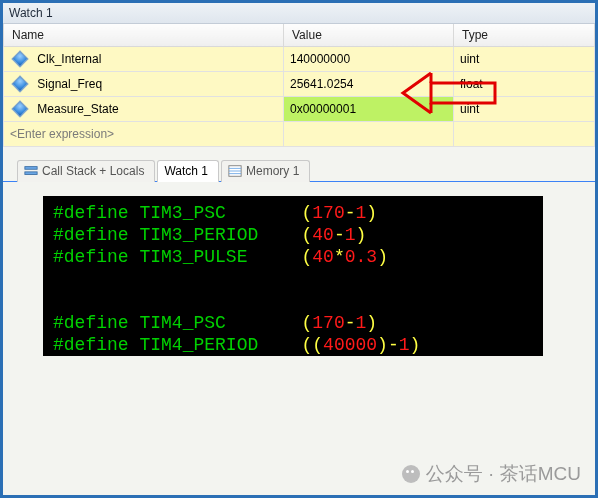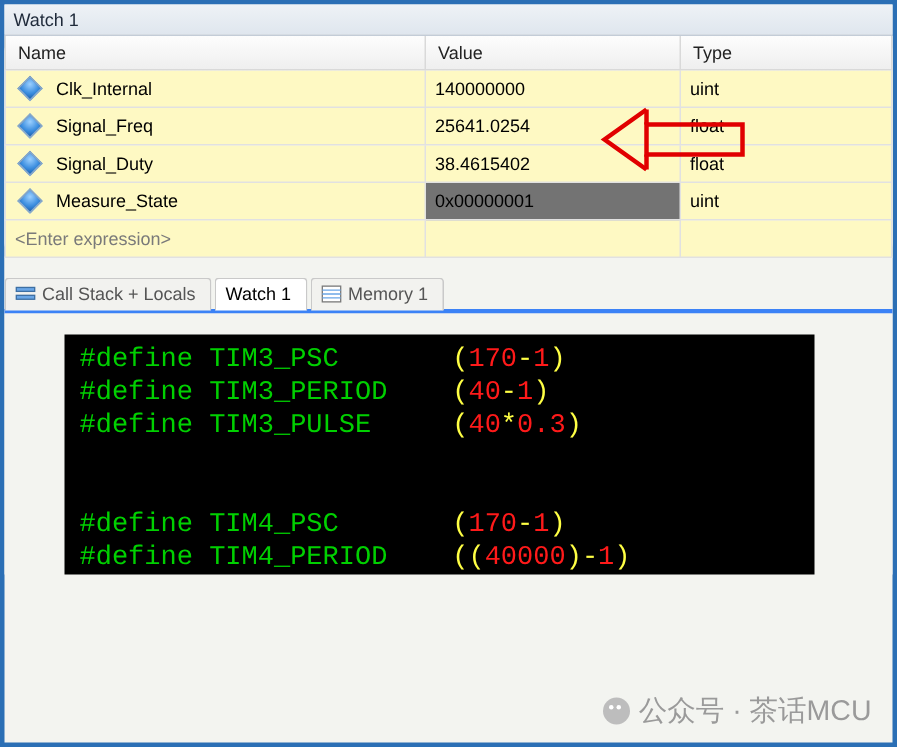--- a/index.html
+++ b/index.html
@@ -49,21 +49,21 @@
   color: #222;
 }
 .watch-table td {
   border: 1px solid #e1e1e1;
   padding: 3px 6px;
   height: 18px;
   vertical-align: middle;
   background: #fef9c3;
 }
 .watch-table td.hl {
-  background: #737373;
+  background: #bef264;
   color: #000;
 }
 .watch-table td.namecell {
   padding-left: 10px;
 }
 .rhombus {
   display: inline-block;
   width: 10px;
   height: 10px;
   transform: rotate(45deg);
@@ -73,23 +73,23 @@
   vertical-align: -2px;
 }
 .enter-exp {
   color: #7a7a7a;
   padding-left: 10px;
 }
 .tabbar {
   display: flex;
   align-items: flex-end;
   gap: 2px;
-  padding: 6px 4px 0 0;
+  padding: 6px 4px 0 14px;
   height: 28px;
-  border-bottom: 3px solid #3b82f6;
+  border-bottom: 1px solid #3b82f6;
   background: #f3f4f0;
 }
 .tab {
   display: inline-flex;
   align-items: center;
   gap: 4px;
   padding: 3px 10px 4px 6px;
   border: 1px solid #c9c9c9;
   border-bottom: none;
   background: #f2f2ef;
@@ -192,28 +192,20 @@
           </td>
           <td>140000000</td>
           <td>uint</td>
         </tr>
         <tr>
           <td class="namecell">
             <span class="rhombus"></span>
             <span>Signal_Freq</span>
           </td>
           <td>25641.0254</td>
-          <td>float</td>
-        </tr>
-        <tr>
-          <td class="namecell">
-            <span class="rhombus"></span>
-            <span>Signal_Duty</span>
-          </td>
-          <td>38.4615402</td>
           <td>float</td>
         </tr>
         <tr>
           <td class="namecell">
             <span class="rhombus"></span>
             <span>Measure_State</span>
           </td>
           <td class="hl">0x00000001</td>
           <td>uint</td>
         </tr>

